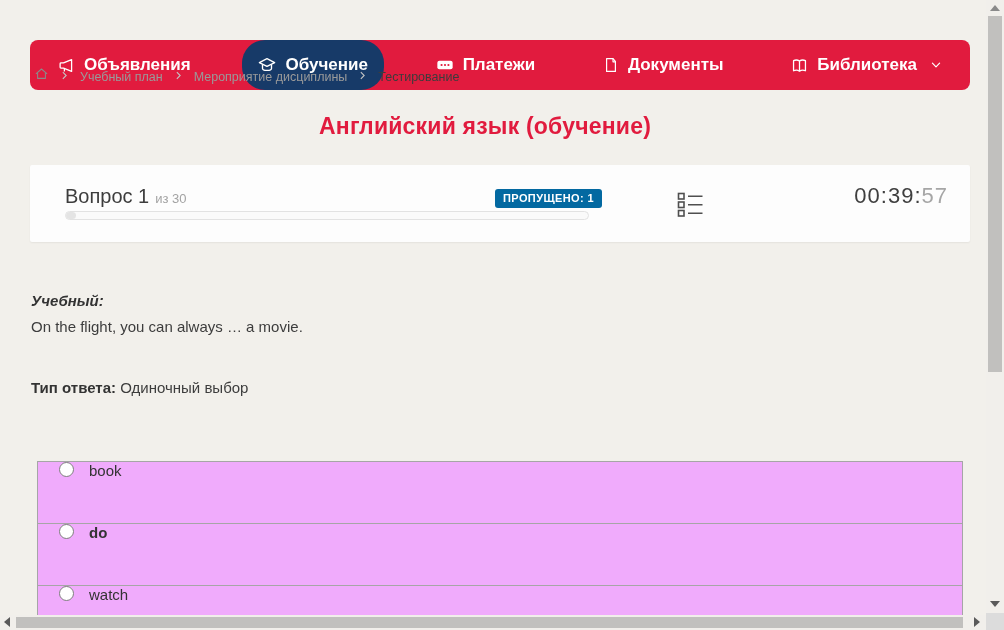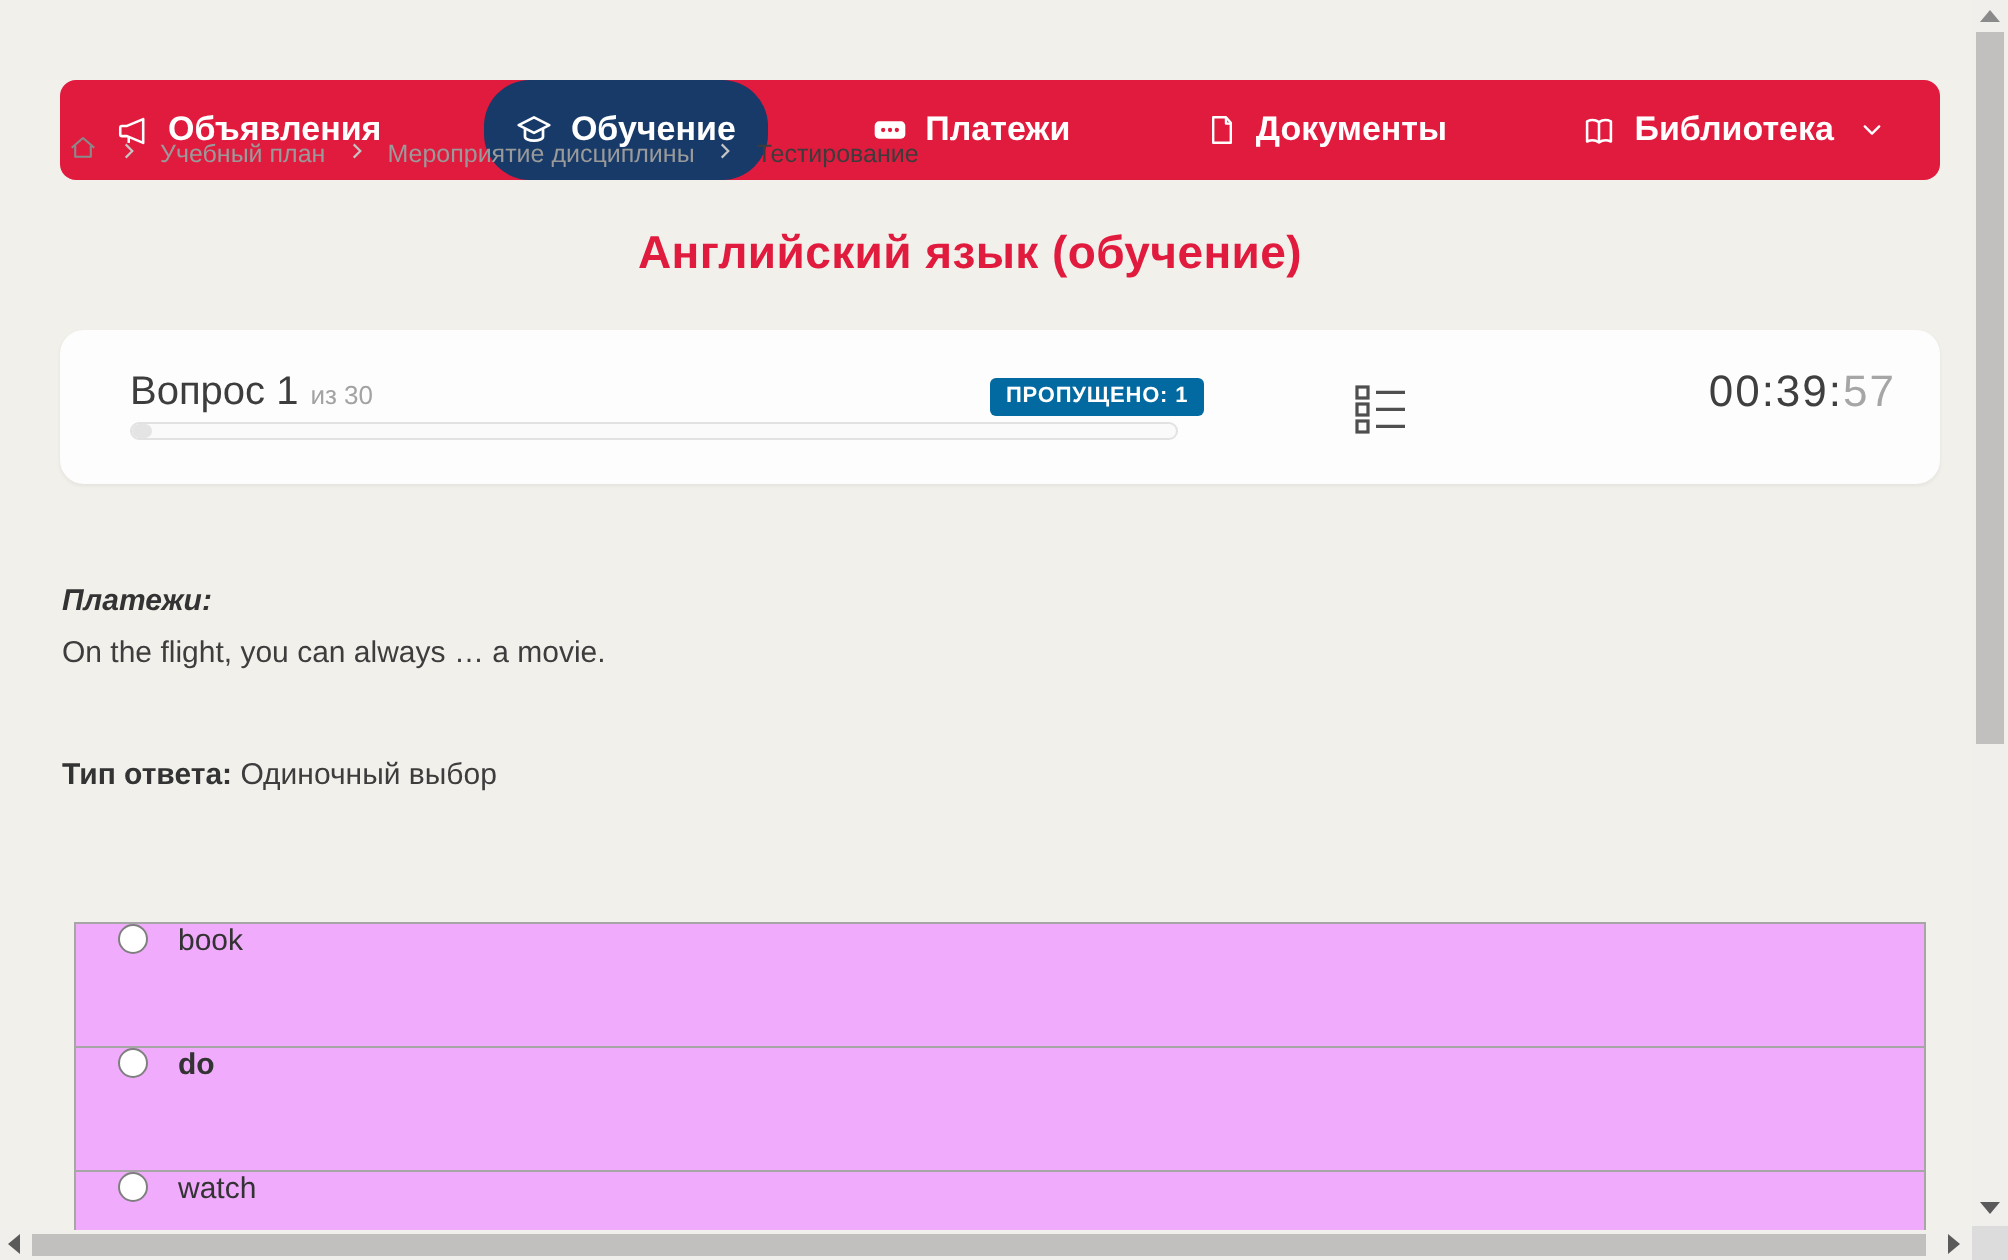--- a/index.html
+++ b/index.html
@@ -38,21 +38,21 @@
 
   
   .page-title{
     left:0;top:113px;width:970px;text-align:center;
     font-size:23px;font-weight:bold;color:#e11b3e;letter-spacing:.2px;
   }
 
   
   .question-panel{
     left:30px;top:165px;width:940px;height:77px;
-    background:#fdfdfd;border-radius:12px;
+    background:#fdfdfd;border-radius:2px;
     box-shadow:0 1px 2px rgba(0,0,0,.06);
   }
   .q-num{left:35px;top:20px;font-size:20px;color:#3d3d3d;}
   .q-num .q-of{font-size:13px;color:#a3a3a3;font-weight:normal;margin-left:6px;}
   .q-progress{
     left:35px;top:46px;width:522px;height:7px;
     background:#fafafa;border:1px solid #e2e2e2;border-radius:5px;overflow:hidden;
   }
   .q-progress-fill{height:100%;background:#e4e4e4;border-radius:5px;width:0;}
   .q-badge{
@@ -192,21 +192,21 @@
           <rect x="1.5" y="11" width="5.5" height="5.5"></rect>
           <rect x="1.5" y="19.5" width="5.5" height="5.5"></rect>
           <path d="M11 5.2h14.5M11 13.7h14.5M11 22.2h14.5"></path>
         </svg></span>
   </button>
   <div class="abs q-timer">
     <span>00:39:</span><span class="sec">57</span>
   </div>
 </div>
 
-<div class="abs q-label">Платежи:</div>
+<div class="abs q-label">Учебный:</div>
 <div class="abs q-text">On the flight, you can always … a movie.</div>
 <div class="abs q-type">
   <b>Тип ответа:</b>
   <span>Одиночный выбор</span>
 </div>
 
 <div class="abs option" style="top:461px;">
   <span class="radio"></span>
   <span class="option-label">book</span>
 </div>

